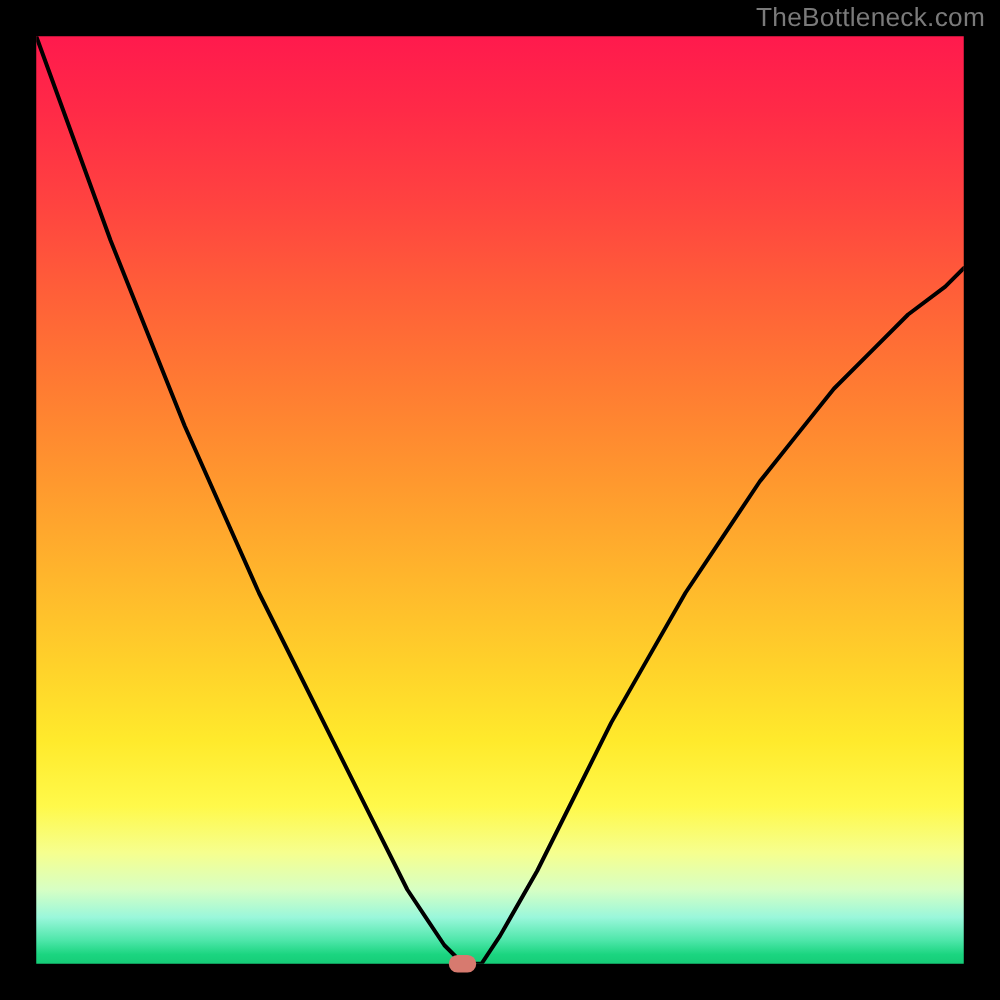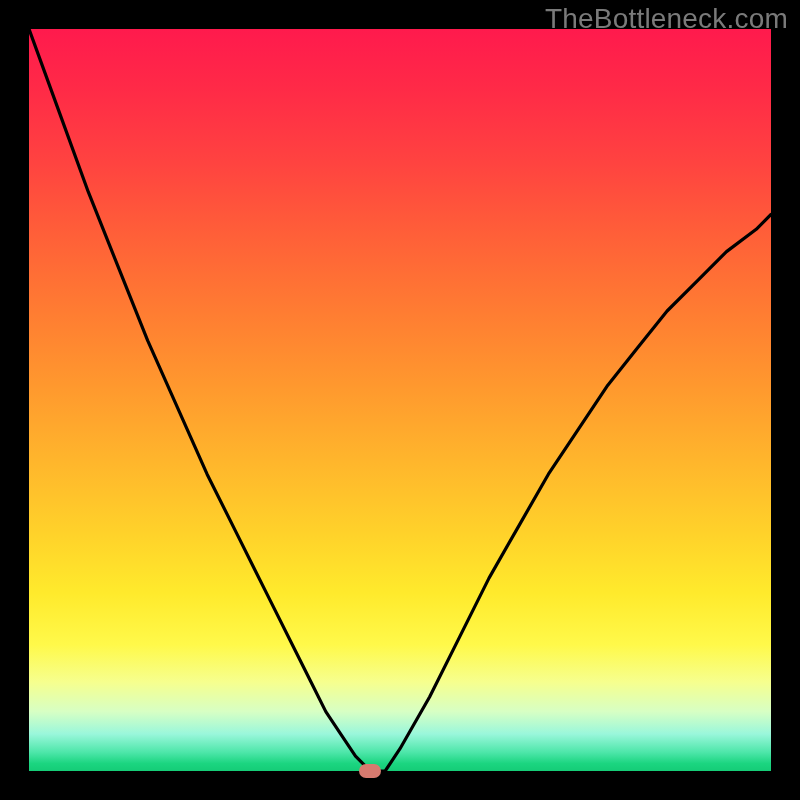--- a/index.html
+++ b/index.html
@@ -17,21 +17,21 @@
     top: 0;
     width: 800px;
     height: 800px;
     background: #000;
   }
   .watermark {
     position: absolute;
     top: 3px;
     right: 12px;
     color: #7a7a7a;
-    font-size: 28px;
+    font-size: 21px;
     letter-spacing: 0.2px;
     font-weight: 400;
   }
   .plot {
     position: absolute;
     left: 29px;
     top: 29px;
     width: 742px;
     height: 742px;
   }

